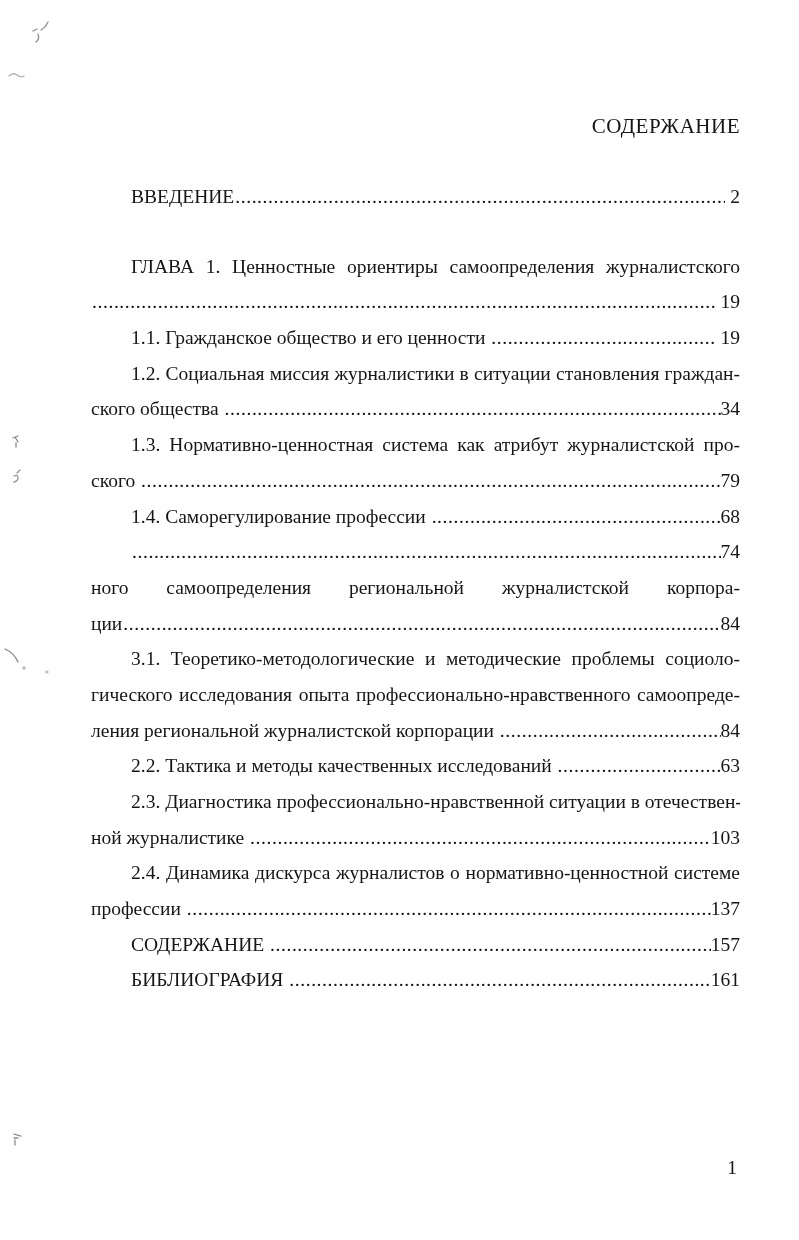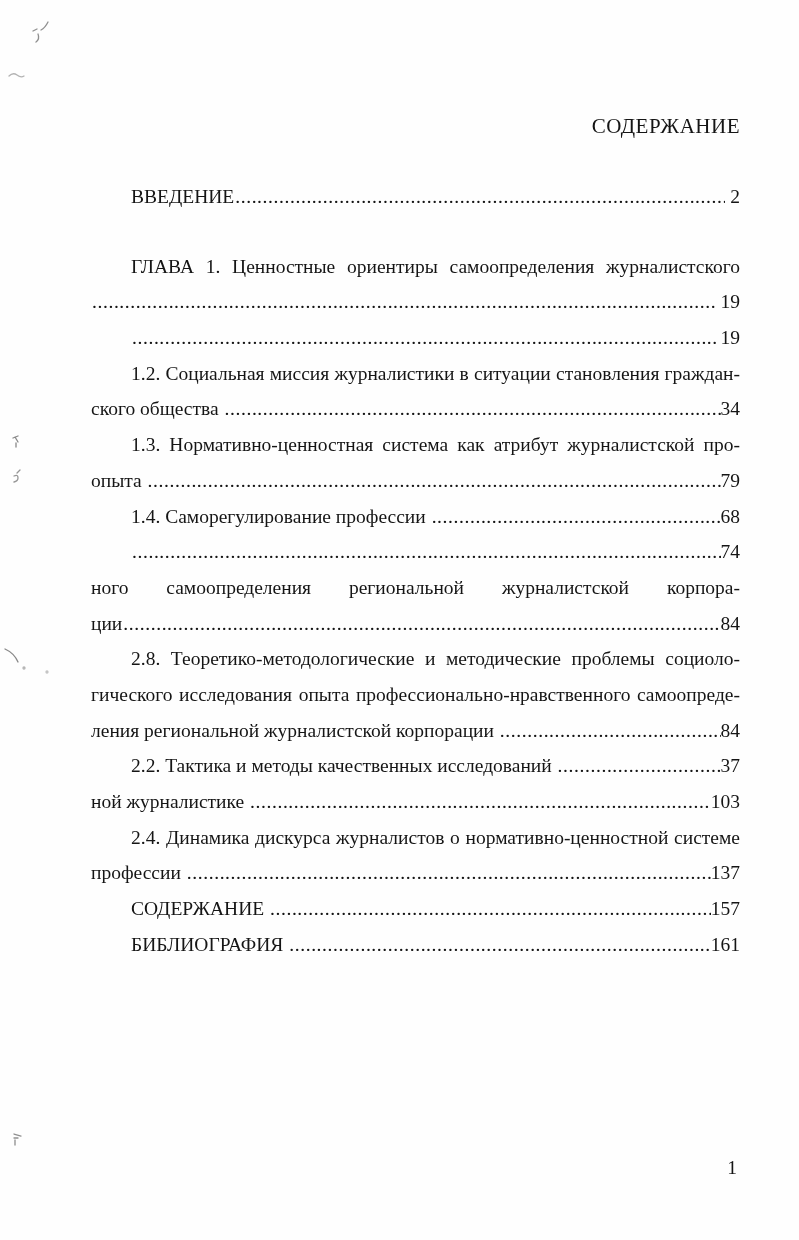--- a/index.html
+++ b/index.html
@@ -107,40 +107,41 @@
         <div class="line indent justify">
     <span class="txt">ГЛАВА 1. Ценностные ориентиры самоопределения журналистского</span>
     
     
   </div>
         <div class="line">
     <span class="leader">............................................................................................................................................................................................................................</span>
     <span class="pg"> 19</span>
   </div>
         <div class="line indent">
+    <span class="txt">1.1. Гражданское общество и его ценности </span>
     <span class="leader">............................................................................................................................................................................................................................</span>
     <span class="pg"> 19</span>
   </div>
         <div class="line indent justify">
     <span class="txt">1.2. Социальная миссия журналистики в ситуации становления граждан-</span>
     
     
   </div>
         <div class="line">
     <span class="txt">ского общества </span>
     <span class="leader">............................................................................................................................................................................................................................</span>
     <span class="pg">34</span>
   </div>
         <div class="line indent justify">
     <span class="txt">1.3. Нормативно-ценностная система как атрибут журналистской про-</span>
     
     
   </div>
         <div class="line">
-    <span class="txt">опыта </span>
+    <span class="txt">ского </span>
     <span class="leader">............................................................................................................................................................................................................................</span>
     <span class="pg">79</span>
   </div>
         <div class="line indent">
     <span class="txt">1.4. Саморегулирование профессии </span>
     <span class="leader">............................................................................................................................................................................................................................</span>
     <span class="pg">68</span>
   </div>
         <div class="line indent">
     <span class="leader">............................................................................................................................................................................................................................</span>
@@ -150,38 +151,43 @@
     <span class="txt">ного самоопределения региональной журналистской корпора-</span>
     
     
   </div>
         <div class="line">
     <span class="txt">ции</span>
     <span class="leader">............................................................................................................................................................................................................................</span>
     <span class="pg">84</span>
   </div>
         <div class="line indent justify">
-    <span class="txt">2.8. Теоретико-методологические и методические проблемы социоло-</span>
+    <span class="txt">3.1. Теоретико-методологические и методические проблемы социоло-</span>
     
     
   </div>
         <div class="line justify">
     <span class="txt">гического исследования опыта профессионально-нравственного самоопреде-</span>
     
     
   </div>
         <div class="line">
     <span class="txt">ления региональной журналистской корпорации </span>
     <span class="leader">............................................................................................................................................................................................................................</span>
     <span class="pg">84</span>
   </div>
         <div class="line indent">
     <span class="txt">2.2. Тактика и методы качественных исследований </span>
     <span class="leader">............................................................................................................................................................................................................................</span>
-    <span class="pg">37</span>
+    <span class="pg">63</span>
+  </div>
+        <div class="line indent justify">
+    <span class="txt">2.3. Диагностика профессионально-нравственной ситуации в отечествен-</span>
+    
+    
   </div>
         <div class="line">
     <span class="txt">ной журналистике </span>
     <span class="leader">............................................................................................................................................................................................................................</span>
     <span class="pg">103</span>
   </div>
         <div class="line indent justify">
     <span class="txt">2.4. Динамика дискурса журналистов о нормативно-ценностной системе</span>
     
     

